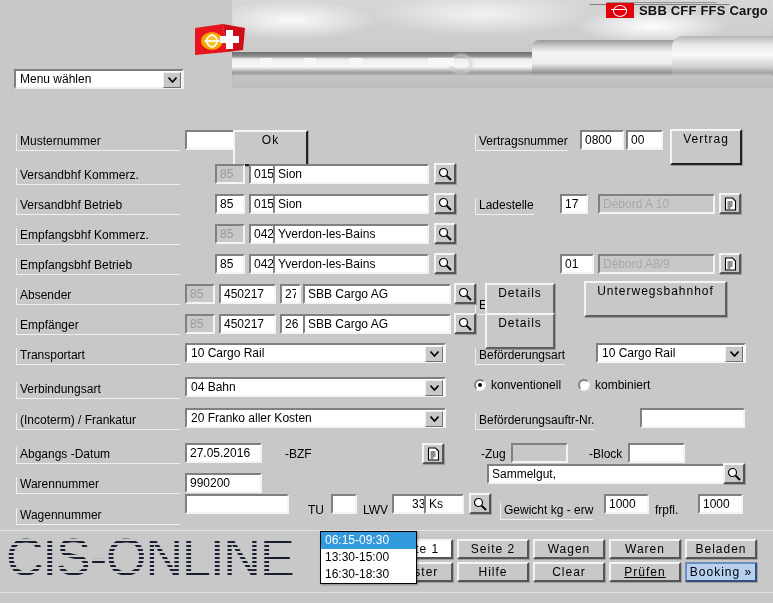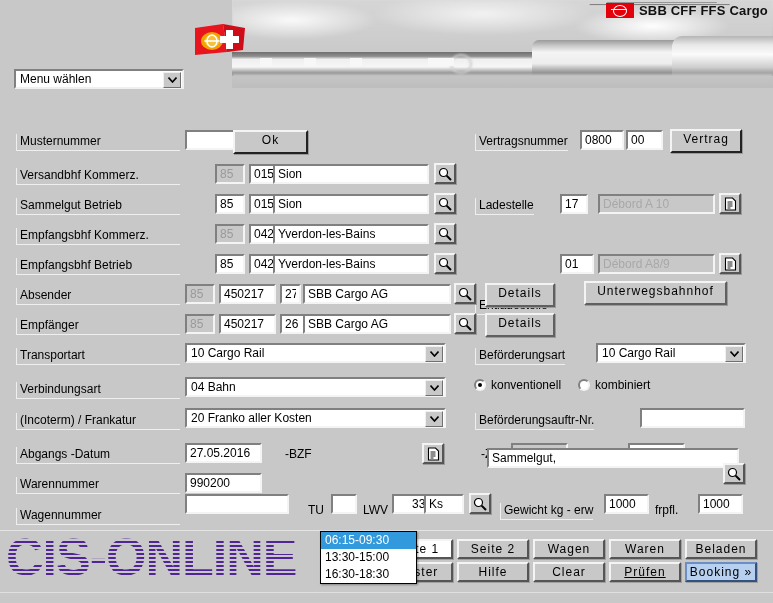--- a/index.html
+++ b/index.html
@@ -165,21 +165,21 @@
     background:#c8c8c8;
     border:1px solid; border-color:#f0f0f0 #707070 #707070 #f0f0f0;
     display:flex;align-items:center;justify-content:center;
   }
   .btn {
     position:absolute; box-sizing:border-box;
     background:#c8c8c8; color:#000;
     border:2px solid; border-color:#f4f4f4 #606060 #606060 #f4f4f4;
     box-shadow: 1px 1px 0 #9a9a9a;
     font-family:"Liberation Sans", sans-serif; font-size:12px;
-    text-align:center; height:24px; line-height:16px;
+    text-align:center; height:36px; line-height:16px;
     letter-spacing:1px;
   }
   .btn.strong { border-color:#f4f4f4 #222 #222 #f4f4f4; }
   .iconbtn {
     position:absolute; box-sizing:border-box;
     width:22px;height:21px;
     background:#c8c8c8;
     border:2px solid; border-color:#f4f4f4 #555 #555 #f4f4f4;
     box-shadow:1px 1px 0 #9a9a9a;
     display:flex;align-items:center;justify-content:center;
@@ -210,22 +210,22 @@
   .dropdown-open .opt.sel-opt { background:#3399dd; color:#fff; }
 
   
   .footer {
     position:absolute; left:0; top:530px; width:773px; height:73px;
     background:#c8c8c8;
     border-top:1px solid #e4e4e4;
   }
   .watermark {
     position:absolute; left:6px; top:-2px;
-    font-size:52px; font-weight:bold; letter-spacing:-1px;
-    color:#4c1d95; opacity:.95;
+    font-size:52px; font-weight:normal; letter-spacing:-1px;
+    color:#0f172a; opacity:.95;
     font-family:"Liberation Sans", sans-serif;
     -webkit-mask-image: repeating-linear-gradient(180deg,#000 0 2px, transparent 2px 4px);
     mask-image: repeating-linear-gradient(180deg,#000 0 2px, transparent 2px 4px);
     line-height:56px;
     white-space:nowrap;
   }
   .fbtn {
     position:absolute; box-sizing:border-box;
     width:72px;height:20px;
     background:#c8c8c8;
@@ -307,21 +307,21 @@
     <input class="inp dis" style="left: 215px; top: 68px; width: 30px;" disabled="" value="85">
     <input class="inp" style="left: 249px; top: 68px; width: 57px;" value="015065">
     <input class="inp" style="top: 68px; width: 156px; left: 273px;" value="Sion">
     <div class="iconbtn" style="left:434px;top:67px;">
       <svg width="14" height="14" viewBox="0 0 14 14">
           <circle cx="5.5" cy="5.5" r="4" fill="#fff" stroke="#000" stroke-width="1.2"></circle>
           <path d="M8.6 8.6 L13 13" stroke="#000" stroke-width="2"></path>
         </svg>
     </div>
 
-    <div class="lbl" style="left:16px;top:102px;width:160px;">Sammelgut Betrieb</div>
+    <div class="lbl" style="left:16px;top:102px;width:160px;">Versandbhf Betrieb</div>
     <input class="inp" style="left: 215px; top: 98px; width: 30px;" value="85">
     <input class="inp" style="left: 249px; top: 98px; width: 57px;" value="015065">
     <input class="inp" style="left: 273px; top: 98px; width: 156px;" value="Sion">
     <div class="iconbtn" style="left:434px;top:97px;">
       <svg width="14" height="14" viewBox="0 0 14 14">
           <circle cx="5.5" cy="5.5" r="4" fill="#fff" stroke="#000" stroke-width="1.2"></circle>
           <path d="M8.6 8.6 L13 13" stroke="#000" stroke-width="2"></path>
         </svg>
     </div>
 
@@ -461,21 +461,21 @@
         </svg>
     </div>
 
     <div class="plain-lbl" style="left:481px;top:351px;">-Zug</div>
     <input class="inp dis2" style="left: 511px; top: 347px; width: 57px;" disabled="" value="">
     <div class="plain-lbl" style="left:589px;top:351px;">-Block</div>
     <input class="inp" style="left: 628px; top: 347px; width: 57px;" value="">
 
     <div class="lbl" style="left:16px;top:381px;width:160px;">Warennummer</div>
     <input class="inp" style="left: 185px; top: 377px; width: 77px;" value="990200">
-    <input class="inp" style="left: 487px; top: 352px; width: 252px;" value="Sammelgut,">
+    <input class="inp" style="left: 487px; top: 368px; width: 252px;" value="Sammelgut,">
     <div class="iconbtn" style="left:723px;top:367px;">
       <svg width="14" height="14" viewBox="0 0 14 14">
           <circle cx="5.5" cy="5.5" r="4" fill="#fff" stroke="#000" stroke-width="1.2"></circle>
           <path d="M8.6 8.6 L13 13" stroke="#000" stroke-width="2"></path>
         </svg>
     </div>
 
     <div class="lbl" style="left:16px;top:412px;width:160px;">Wagennummer</div>
     <input class="inp" style="left: 185px; top: 398px; width: 104px;" value="">
     <div class="plain-lbl" style="left:308px;top:407px;">TU</div>

